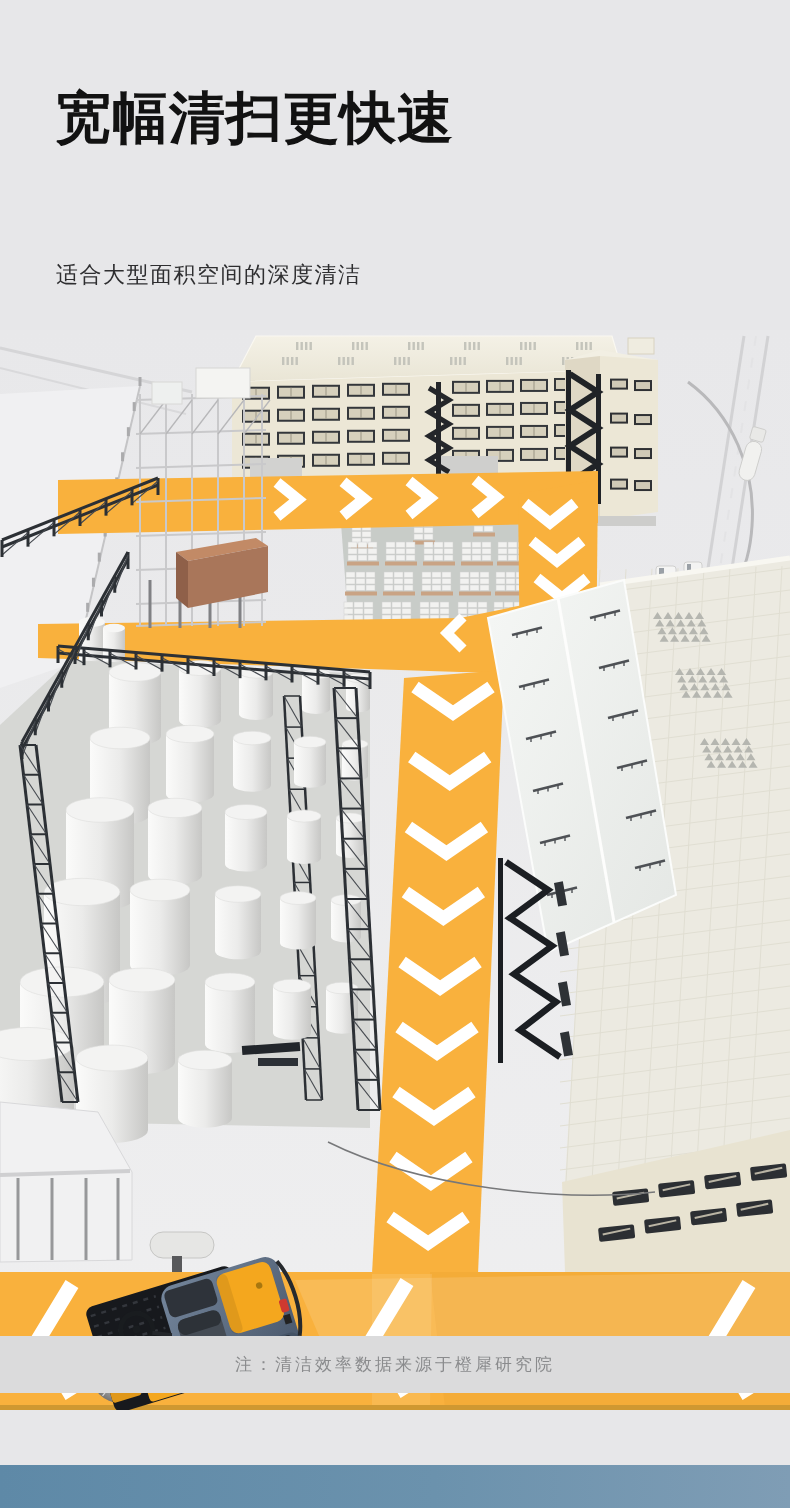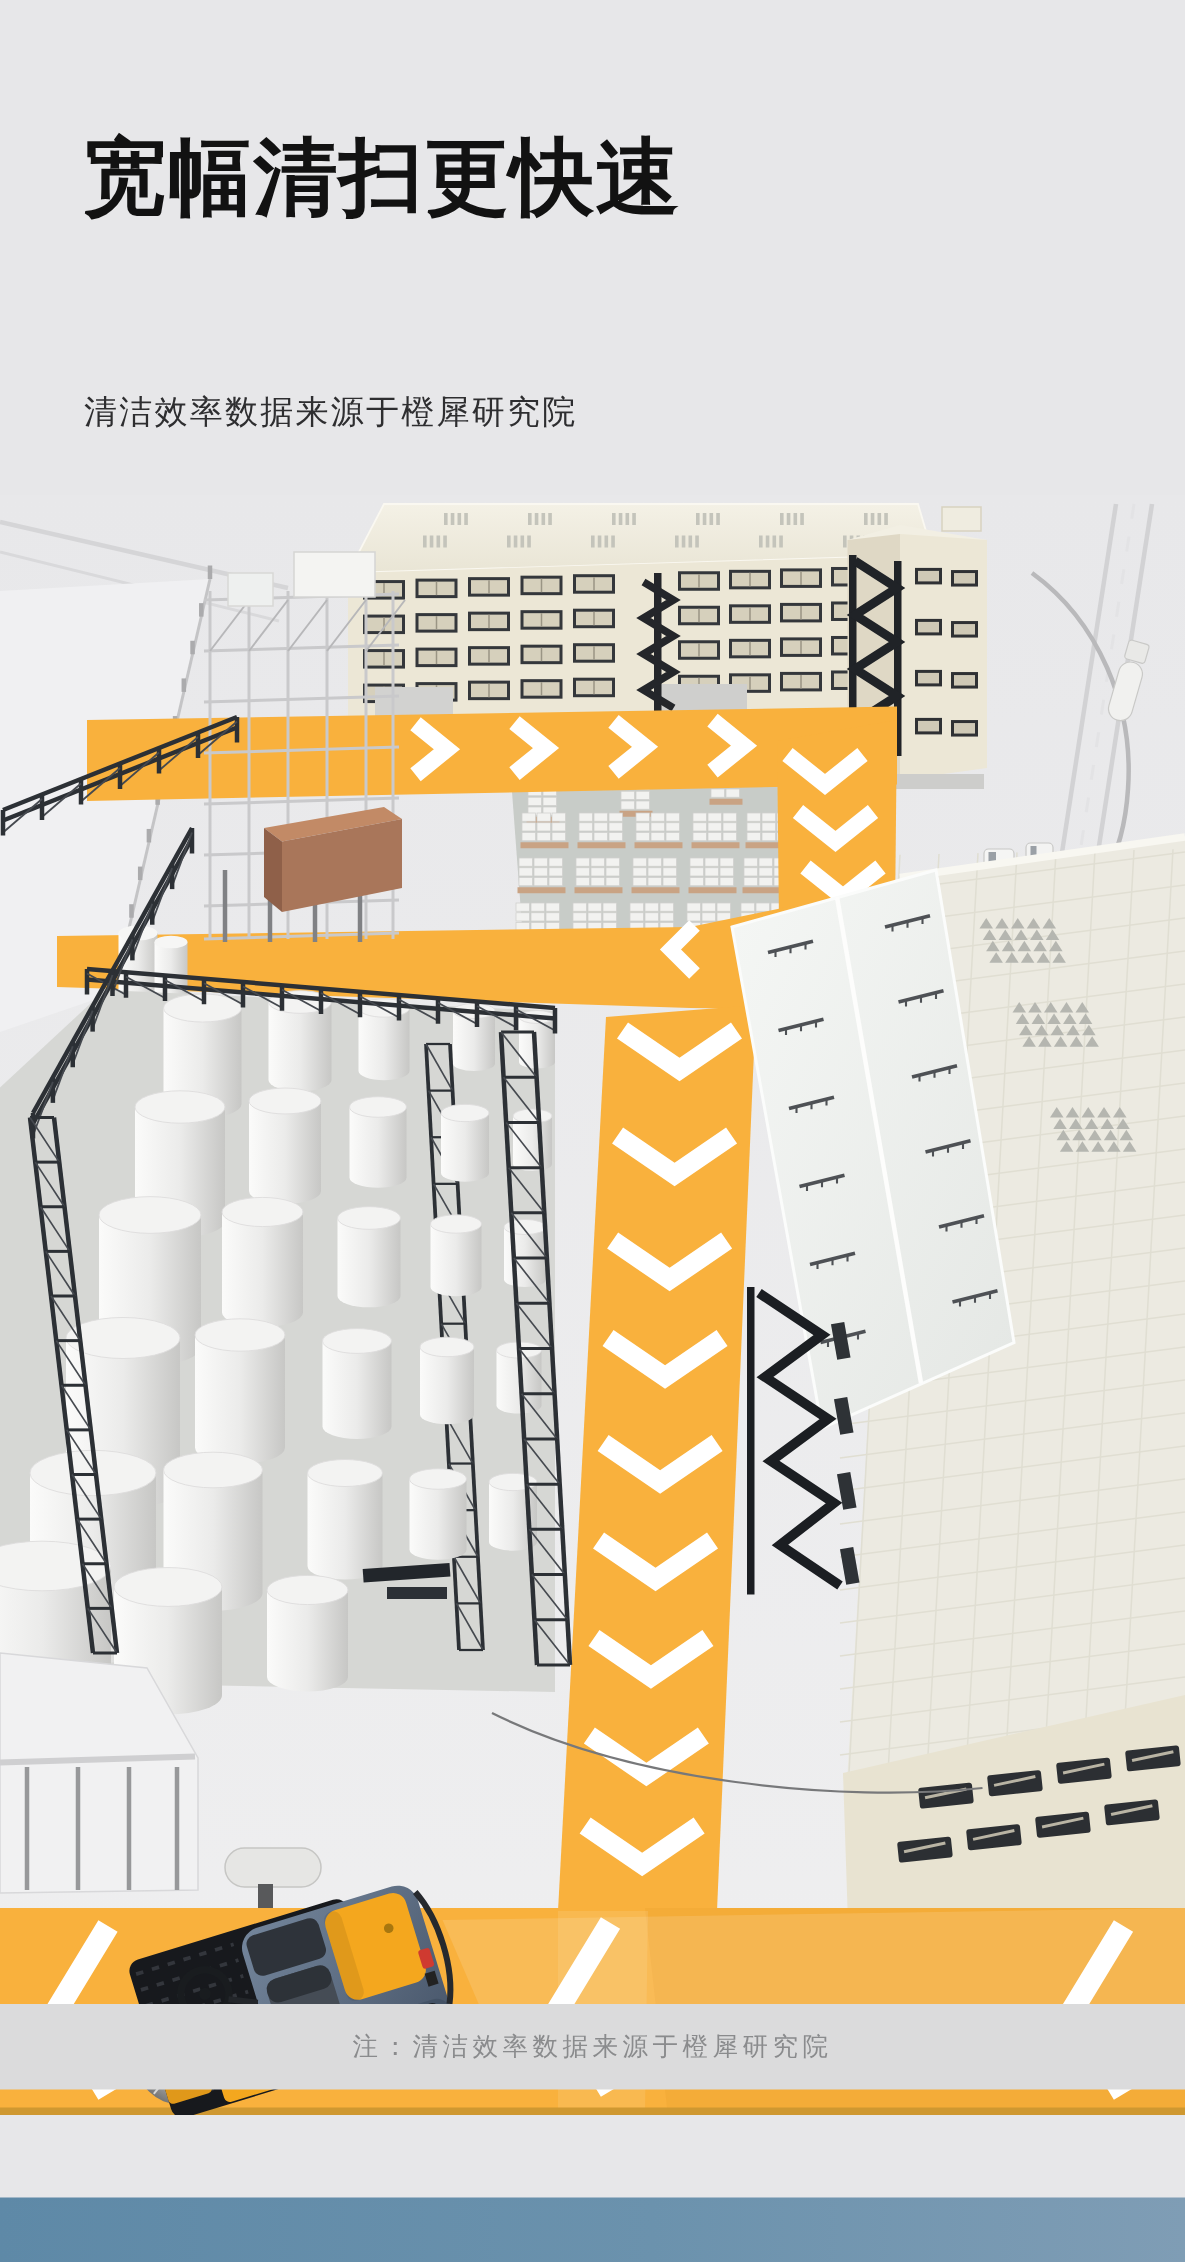--- a/index.html
+++ b/index.html
@@ -17,21 +17,21 @@
               background:linear-gradient(90deg,#5e89a7 0%,#6b92ad 55%,#7f9db5 100%);}
 </style>
 </head>
 <body>
 
 <div class="page">
 
   <div class="headline">
     <div>宽幅清扫更快速</div>
   </div>
-  <div class="subtitle">清洁效率数据来源于橙犀研究院</div>
+  <div class="subtitle">适合大型面积空间的深度清洁</div>
 
   <svg class="scene" width="790" height="1080" viewBox="0 0 790 1080">
     <defs>
       <linearGradient id="floorG" x1="0" y1="0" x2="0" y2="1">
         <stop offset="0" stop-color="#e8e8ea"></stop>
           <stop offset="1" stop-color="#efeff0"></stop>
       </linearGradient>
       <linearGradient id="wallG" x1="0" y1="0" x2="0" y2="1">
         <stop offset="0" stop-color="#eee9d8"></stop>
           <stop offset="1" stop-color="#dcd5c0"></stop>

